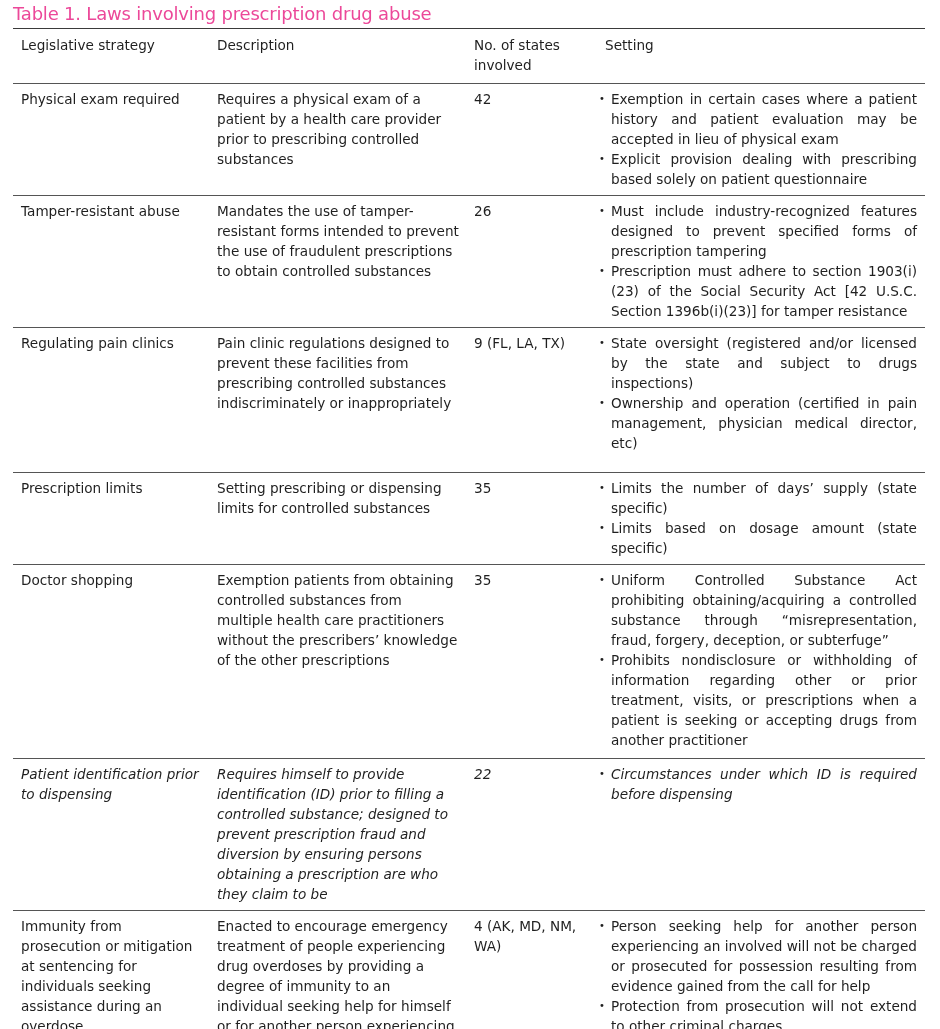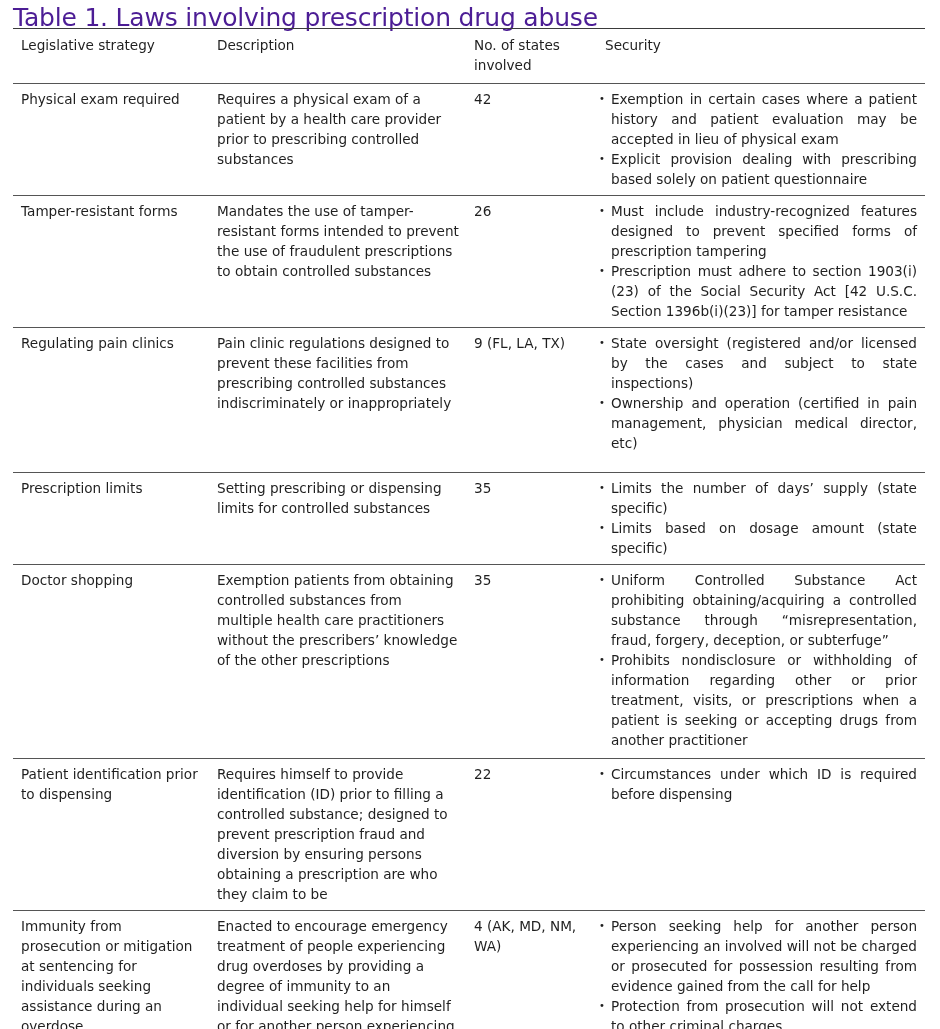--- a/index.html
+++ b/index.html
@@ -3,21 +3,21 @@
 <meta charset="utf-8">
 <style>
   html, body { margin: 0; padding: 0; background: #ffffff; }
   body {
     width: 940px; height: 1029px; overflow: hidden; position: relative;
     font-family: "DejaVu Sans", "Liberation Sans", sans-serif;
     color: #1f1f1f;
   }
   .title {
     position: absolute; left: 13px; top: 3px;
-    font-size: 25px; letter-spacing: -0.2px; color: #4c1d95;
+    font-size: 18px; letter-spacing: -0.2px; color: #ec4899;
     white-space: nowrap;
   }
   table {
     position: absolute; left: 13px; top: 28px;
     width: 912px; border-collapse: collapse; table-layout: fixed;
     font-size: 13.6px; line-height: 20px;
   }
   col.c1 { width: 196px; }
   col.c2 { width: 257px; }
   col.c3 { width: 131px; }
@@ -36,73 +36,73 @@
     position: relative; padding-left: 14px; text-align: justify;
   }
   li::before {
     content: "\2022"; position: absolute; left: 2px; top: 0; font-size: 10px;
   }
   .r-physical td { height: 89px; }
   .r-tamper td { height: 99px; }
   .r-pain td { height: 133px; }
   .r-limits td { height: 74px; }
   .r-doctor td { height: 182px; }
-  .r-id td { height: 134px; }
+  .r-id td { height: 134px; font-style: italic; }
   .r-immunity td { height: 136px; }
 </style>
 </head>
 <body>
 
 <div class="title">Table 1. Laws involving prescription drug abuse</div>
 
 <table>
   <colgroup>
       <col class="c1">
       <col class="c2">
       <col class="c3">
       <col class="c4">
     </colgroup>
   <thead>
     <tr>
       <th>Legislative strategy</th>
       <th>Description</th>
       <th>No. of states involved</th>
-      <th>Security</th>
+      <th>Setting</th>
     </tr>
   </thead>
   <tbody>
     <tr class="r-physical">
       <td>Physical exam required</td>
       <td>Requires a physical exam of a patient by a health care provider prior to prescribing controlled substances</td>
       <td>42</td>
       <td class="feat">
         <ul>
           <li>Exemption in certain cases where a patient history and patient evaluation may be accepted in lieu of physical exam</li>
           <li>Explicit provision dealing with prescribing based solely on patient questionnaire</li>
         </ul>
       </td>
     </tr>
     <tr class="r-tamper">
-      <td>Tamper-resistant forms</td>
+      <td>Tamper-resistant abuse</td>
       <td>Mandates the use of tamper-resistant forms intended to prevent the use of fraudulent prescriptions to obtain controlled substances</td>
       <td>26</td>
       <td class="feat">
         <ul>
           <li>Must include industry-recognized features designed to prevent specified forms of prescription tampering</li>
           <li>Prescription must adhere to section 1903(i)(23) of the Social Security Act [42 U.S.C. Section 1396b(i)(23)] for tamper resistance</li>
         </ul>
       </td>
     </tr>
     <tr class="r-pain">
       <td>Regulating pain clinics</td>
       <td>Pain clinic regulations designed to prevent these facilities from prescribing controlled substances indiscriminately or inappropriately</td>
       <td>9 (FL, LA, TX)</td>
       <td class="feat">
         <ul>
-          <li>State oversight (registered and/or licensed by the cases and subject to state inspections)</li>
+          <li>State oversight (registered and/or licensed by the state and subject to drugs inspections)</li>
           <li>Ownership and operation (certified in pain management, physician medical director, etc)</li>
         </ul>
       </td>
     </tr>
     <tr class="r-limits">
       <td>Prescription limits</td>
       <td>Setting prescribing or dispensing limits for controlled substances</td>
       <td>35</td>
       <td class="feat">
         <ul>

